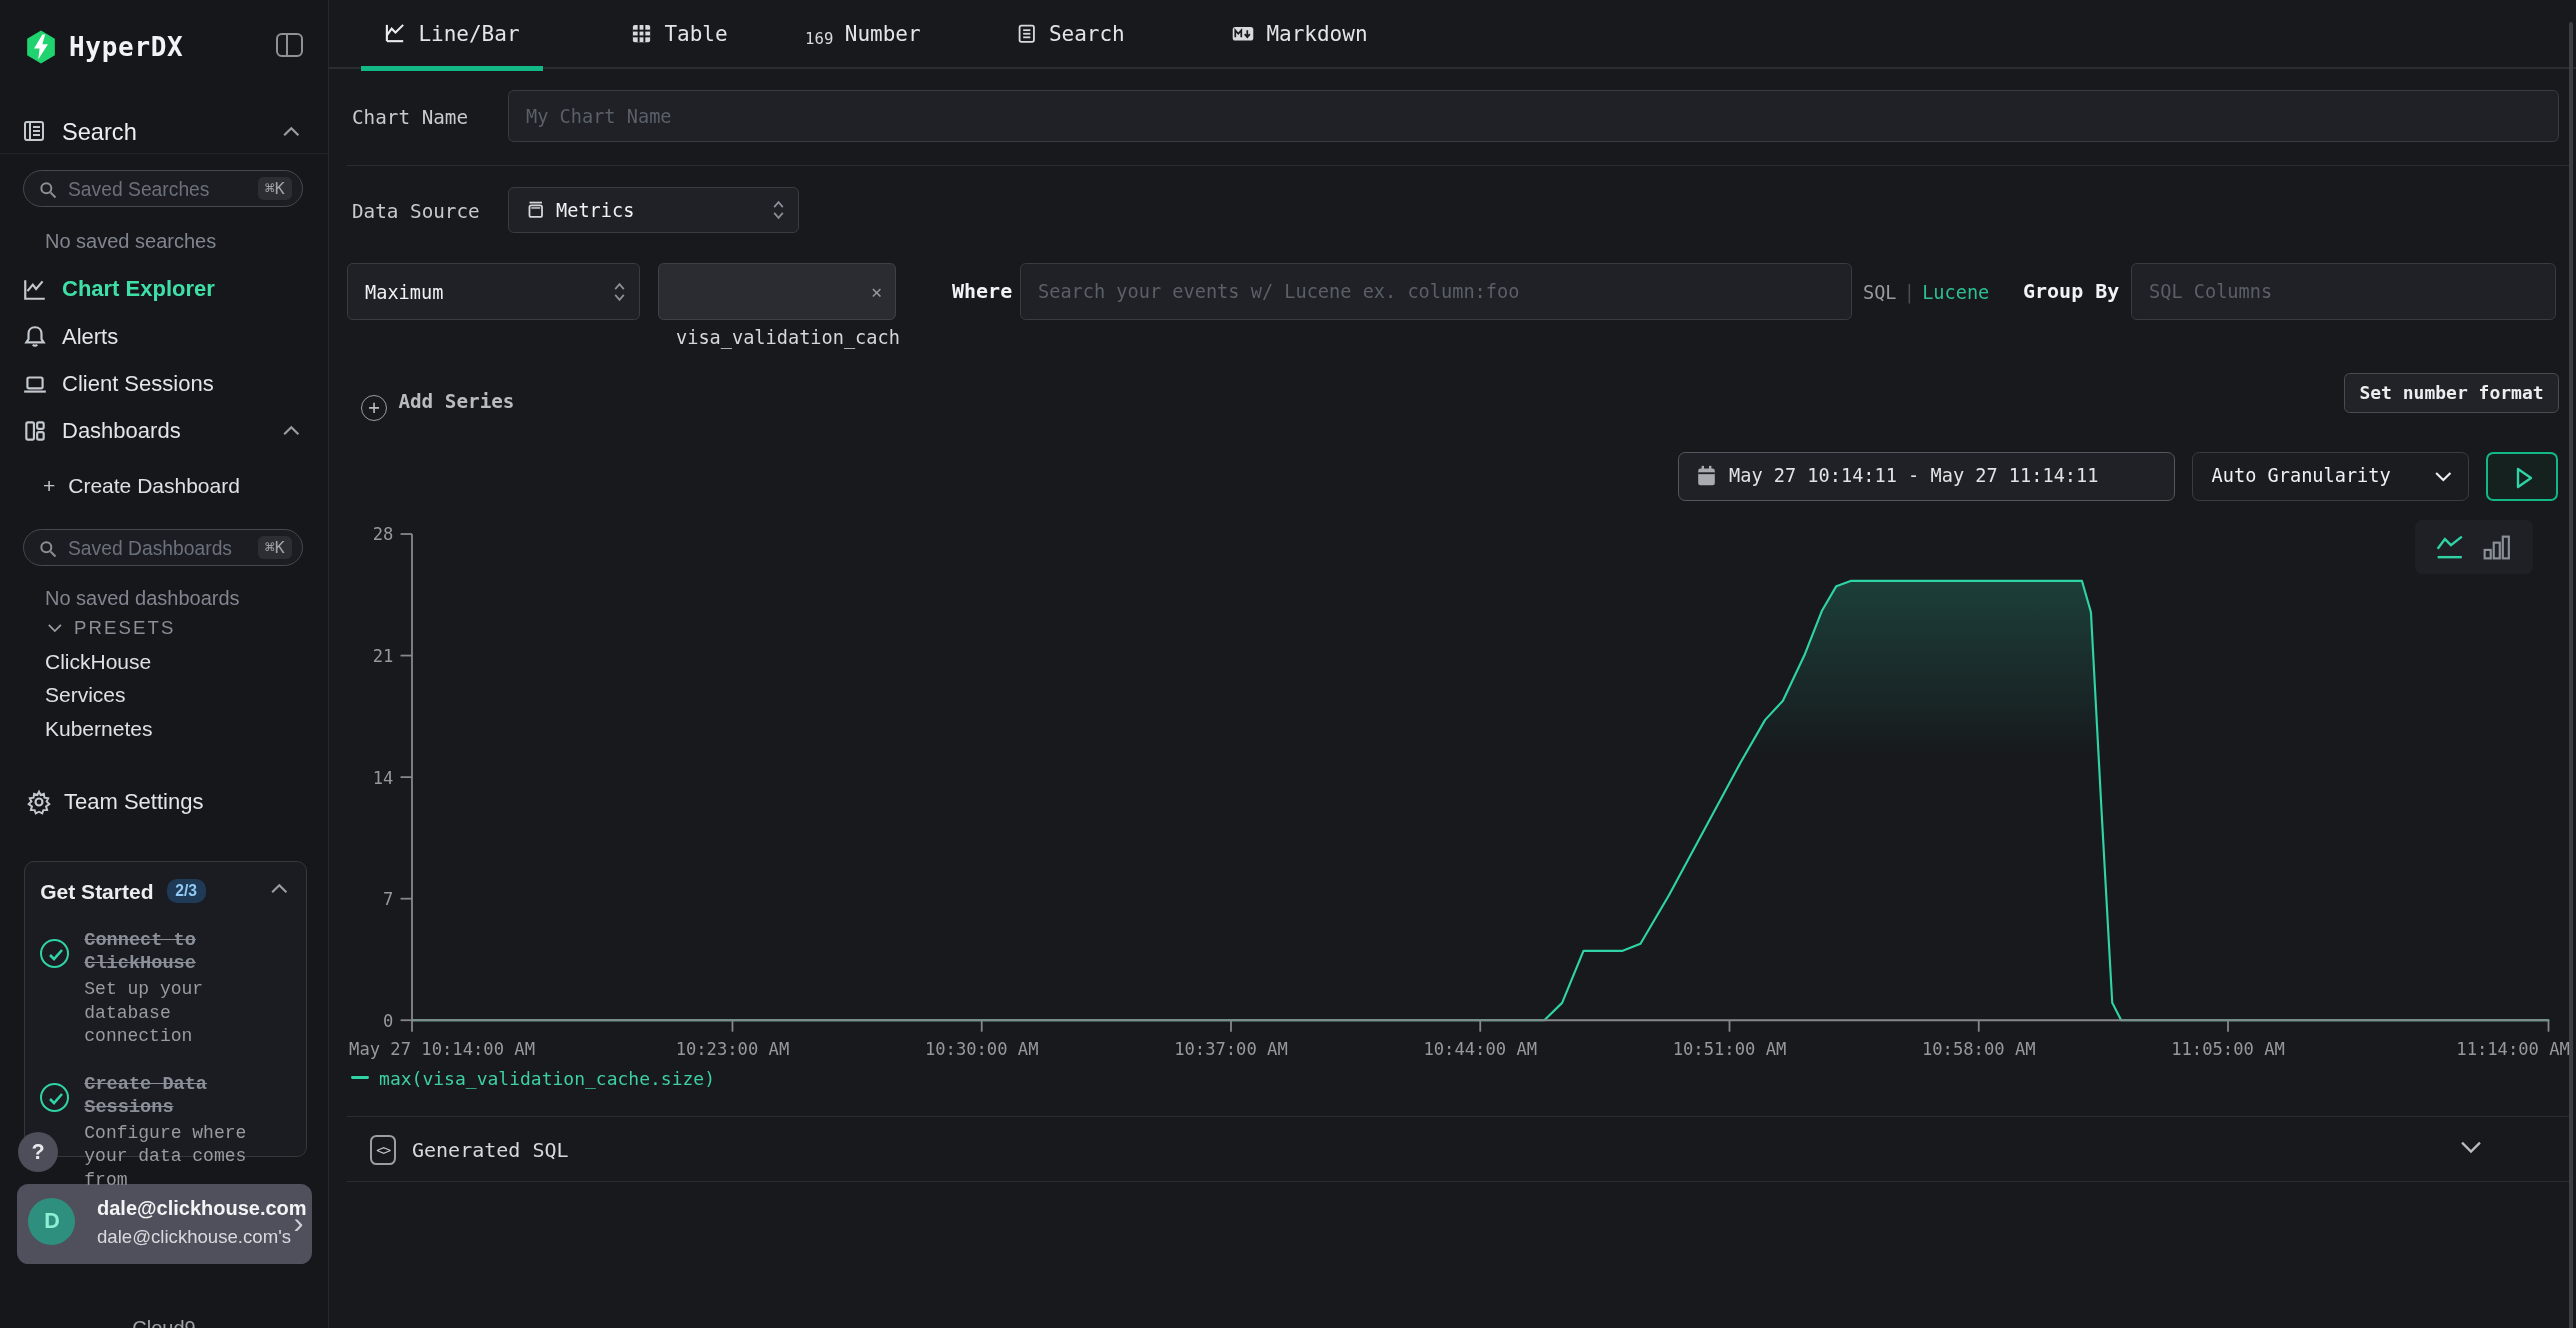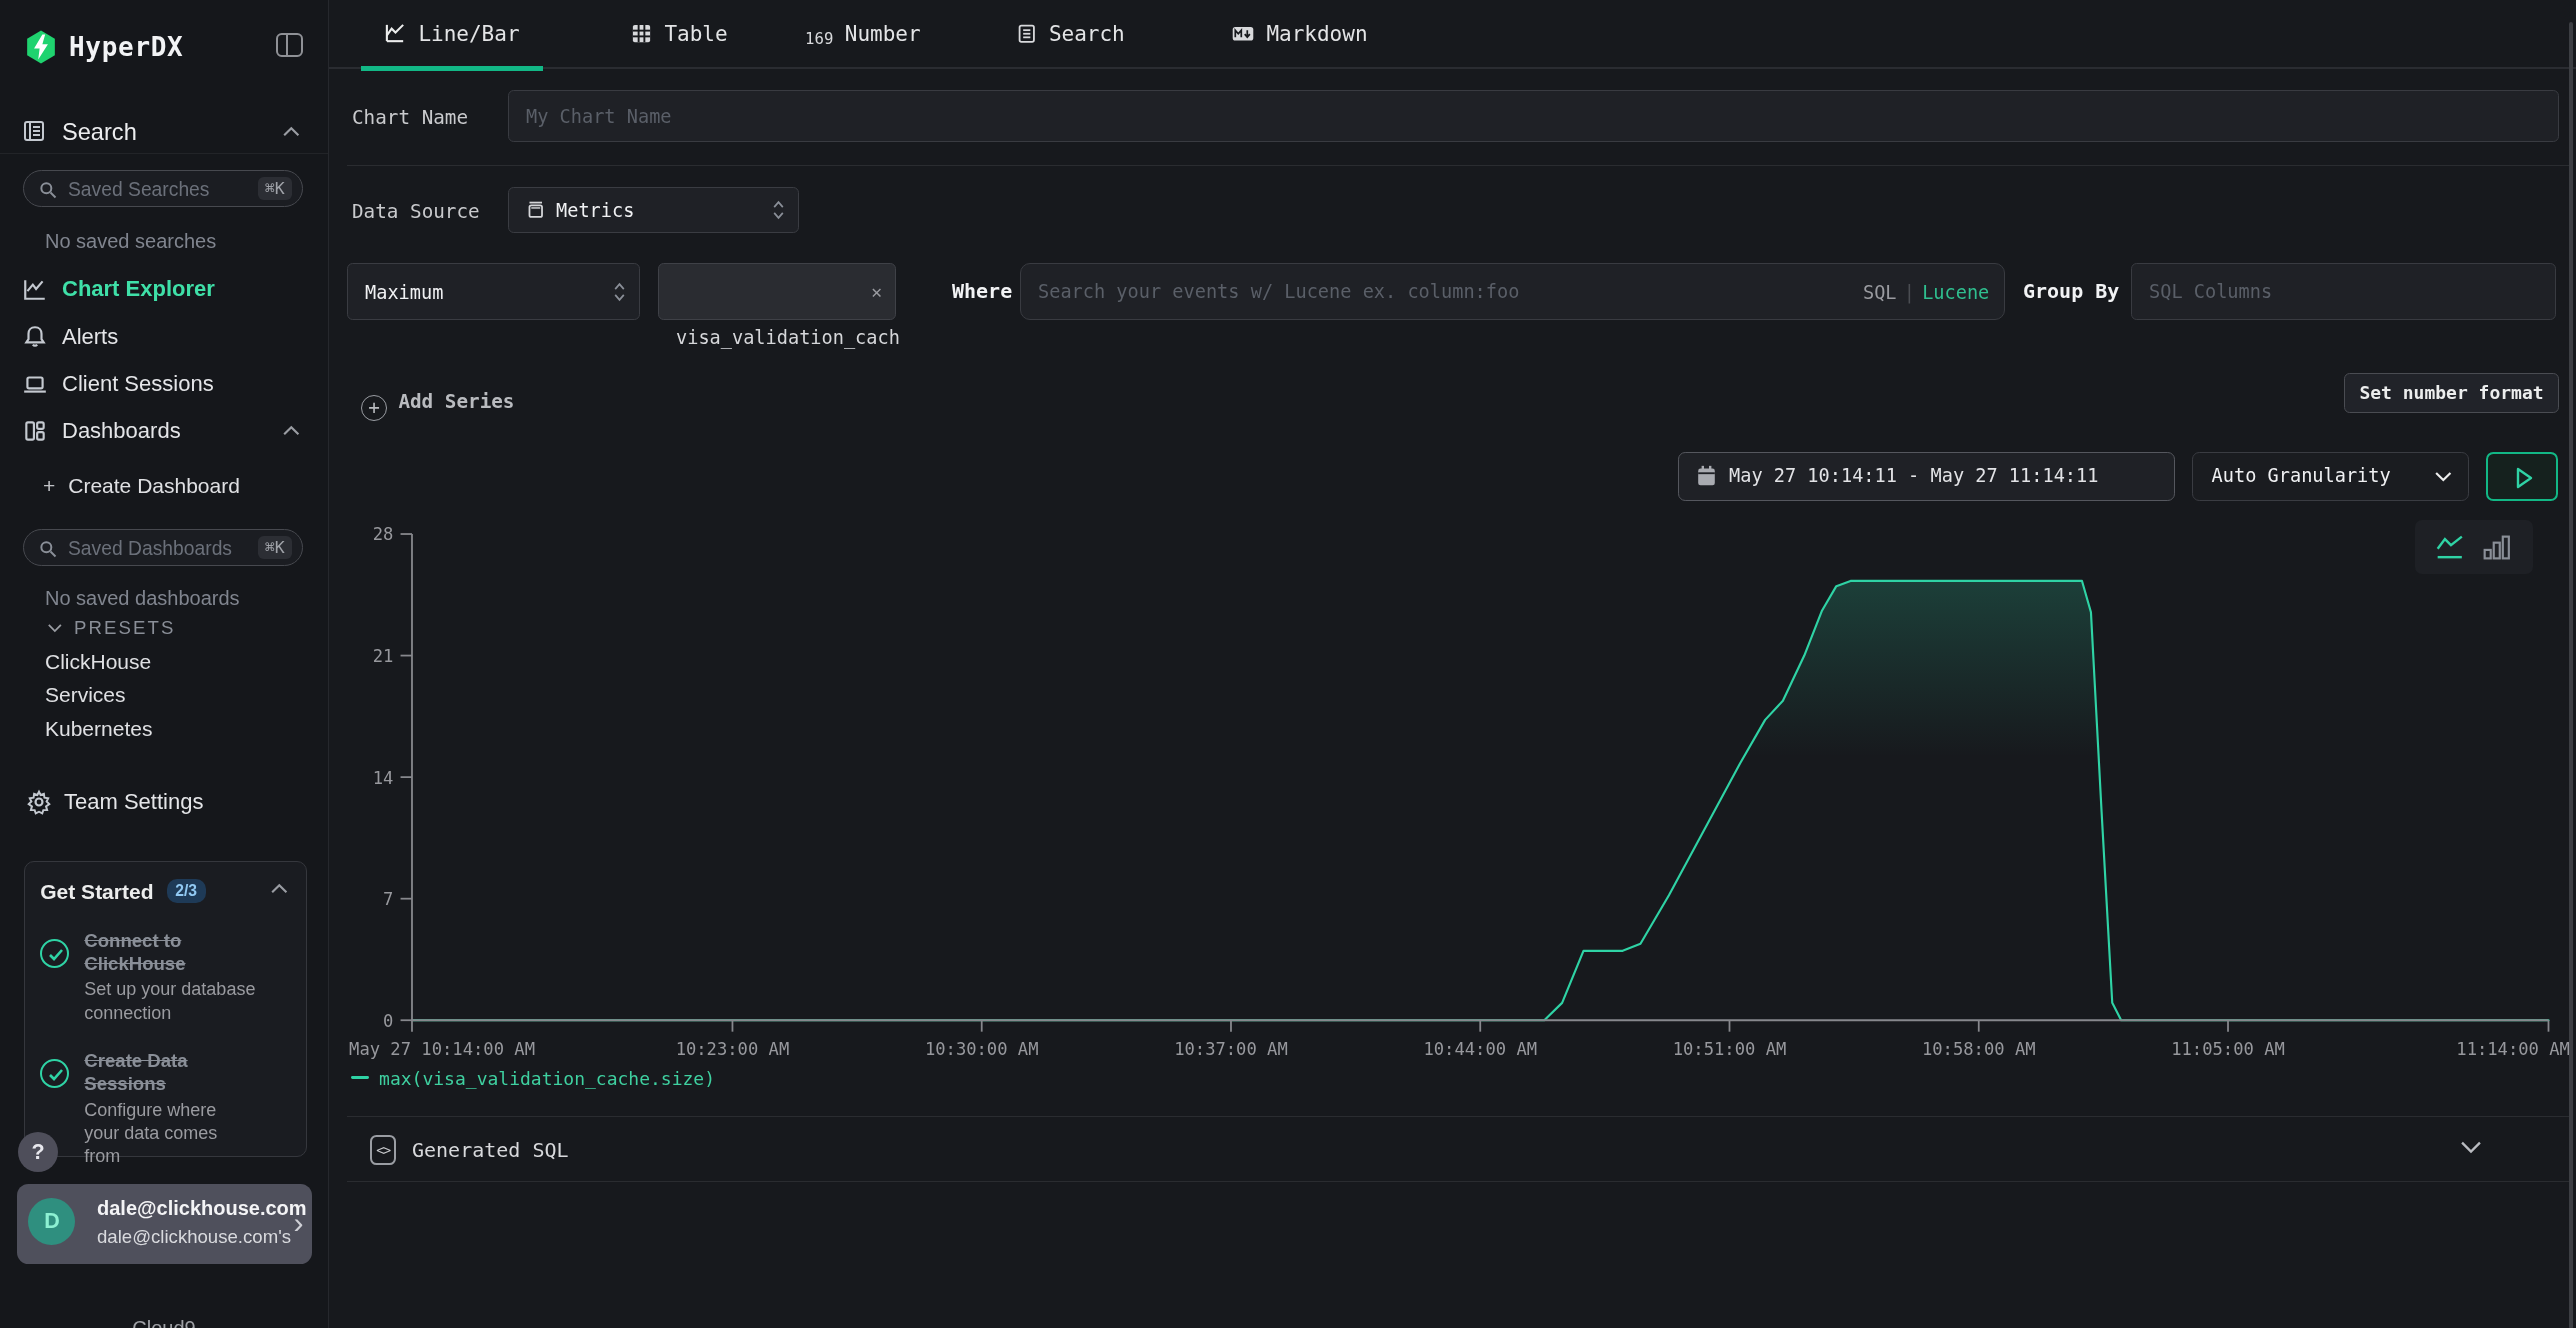--- a/index.html
+++ b/index.html
@@ -31,21 +31,21 @@
   .chev { stroke:#9a9da3; stroke-width:3; fill:none; }
   .plain-link { position:absolute; left:45px; font-size:21px; color:#dfe0e3; cursor:pointer; }
   .presets { position:absolute; left:47px; font-size:18.6px; letter-spacing:2.1px; color:#8a8f98; }
 
   
   .gs-card { position:absolute; left:23.6px; top:861px; width:283px; height:296px; border:1.4px solid #35373d; border-radius:10px; background:#1a1c21; padding:17px 15.7px; }
   .gs-head { position:relative; height:31.5px; }
   .gs-title { font-size:21px; font-weight:bold; color:#eceded; display:inline-block; }
   .gs-badge { display:inline-block; margin-left:10px; background:#1e3a57; color:#91c9f2; font-size:15.7px; font-weight:bold; border-radius:10px; padding:2.9px 8.6px; vertical-align:2.9px; }
   .gs-chev { position:absolute; right:1.4px; top:4.3px; }
-  .gs-item { position:relative; margin-top:18.6px; padding-left:44px; min-height:57px; }
+  .gs-item { position:relative; margin-top:18.6px; padding-left:44px; min-height:57px;font-family:Liberation Mono, monospace; }
   .gs-circle { position:absolute; left:0; top:10px; width:29px; height:29px; border-radius:50%; }
   .gs-circle.done { border:2.1px solid #2fd3a5; }
   .gs-circle.num { background:#33353c; color:#c3c5c9; font-size:17px; font-weight:bold; text-align:center; line-height:29px; }
   .gs-t { font-size:18.6px; font-weight:bold; color:#8a8f98; text-decoration:line-through; width:179px; line-height:1.25; }
   .gs-t.todo { color:#f0f1f3; text-decoration:none; }
   .gs-s { font-size:18px; color:#9a9ba0; width:172px; line-height:1.3; margin-top:2.9px; }
   .gs-arrow { position:absolute; right:0; top:24px; font-size:24px; color:#b9bbc0; }
   .help-fab { position:absolute; left:18px; top:1132px; width:40px; height:40px; border-radius:50%; background:#4e4e5a; color:#e8e8ee; font-size:21.5px; font-weight:bold; text-align:center; line-height:40px; z-index:5; }
   .user-card { position:absolute; left:17px; top:1184px; width:295px; height:80px; background:rgba(128,128,146,0.55); border-radius:11.4px; z-index:4; }
   .avatar { position:absolute; left:11.4px; top:14.3px; width:47px; height:47px; border-radius:50%; background:#2f8f7f; color:#8df0d2; font-size:21.5px; font-weight:bold; text-align:center; line-height:47px; }
@@ -300,21 +300,21 @@
         <polyline points="3,11 9,4 15,11" fill="none" stroke="#8a8f98" stroke-width="2.4"></polyline>
         <polyline points="3,19 9,26 15,19" fill="none" stroke="#8a8f98" stroke-width="2.4"></polyline>
       </svg>
     </div>
     <div class="tagbox mono" style="left:329px;top:263px;width:238px;height:57px;">
       <span style="position:absolute;left:17px;top:17px;margin-top:46px;">visa_validation_cach</span>
       <span style="position:absolute;right:13px;top:17px;color:#9a9ba0;font-size:18px;">✕</span>
     </div>
     <div class="blabel mono" style="left:623px;top:279px;">Where</div>
     <div class="wherewrap" style="left:691px;top:263px;width:985px;height:57px;">
-      <input class="txt" style="left: 0px; top: 0px; width: 985px; height: 57px; border-radius: 10px;" placeholder="Search your events w/ Lucene ex. column:foo">
+      <input class="txt" style="left: 0px; top: 0px; width: 832px; height: 57px;" placeholder="Search your events w/ Lucene ex. column:foo">
       <div class="sql-lucene mono">
         <span class="sql">SQL</span><span class="bar">|</span><span class="luc">Lucene</span>
       </div>
     </div>
     <div class="blabel mono" style="left:1694px;top:279px;">Group By</div>
     <input class="txt" style="left: 1802px; top: 263px; width: 425px; height: 57px;" placeholder="SQL Columns">
 
     <div class="addseries mono">
       <span class="plus">+</span><span>Add Series</span>
     </div>

